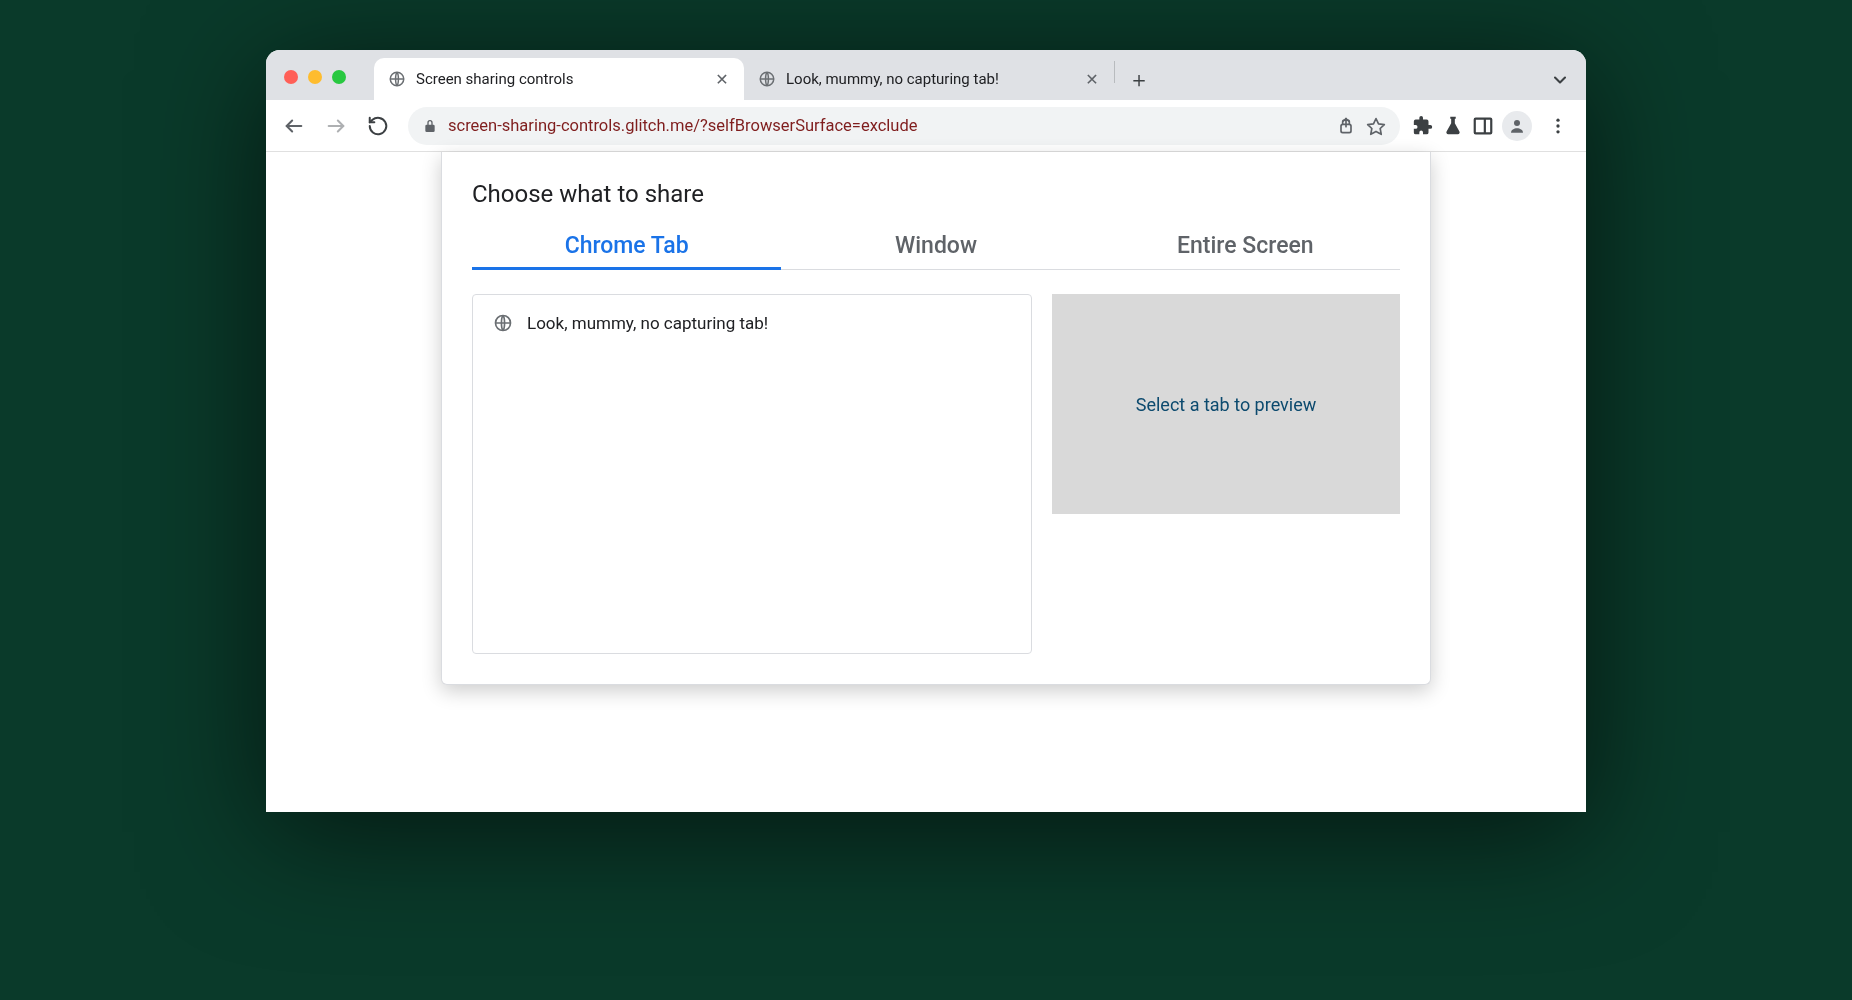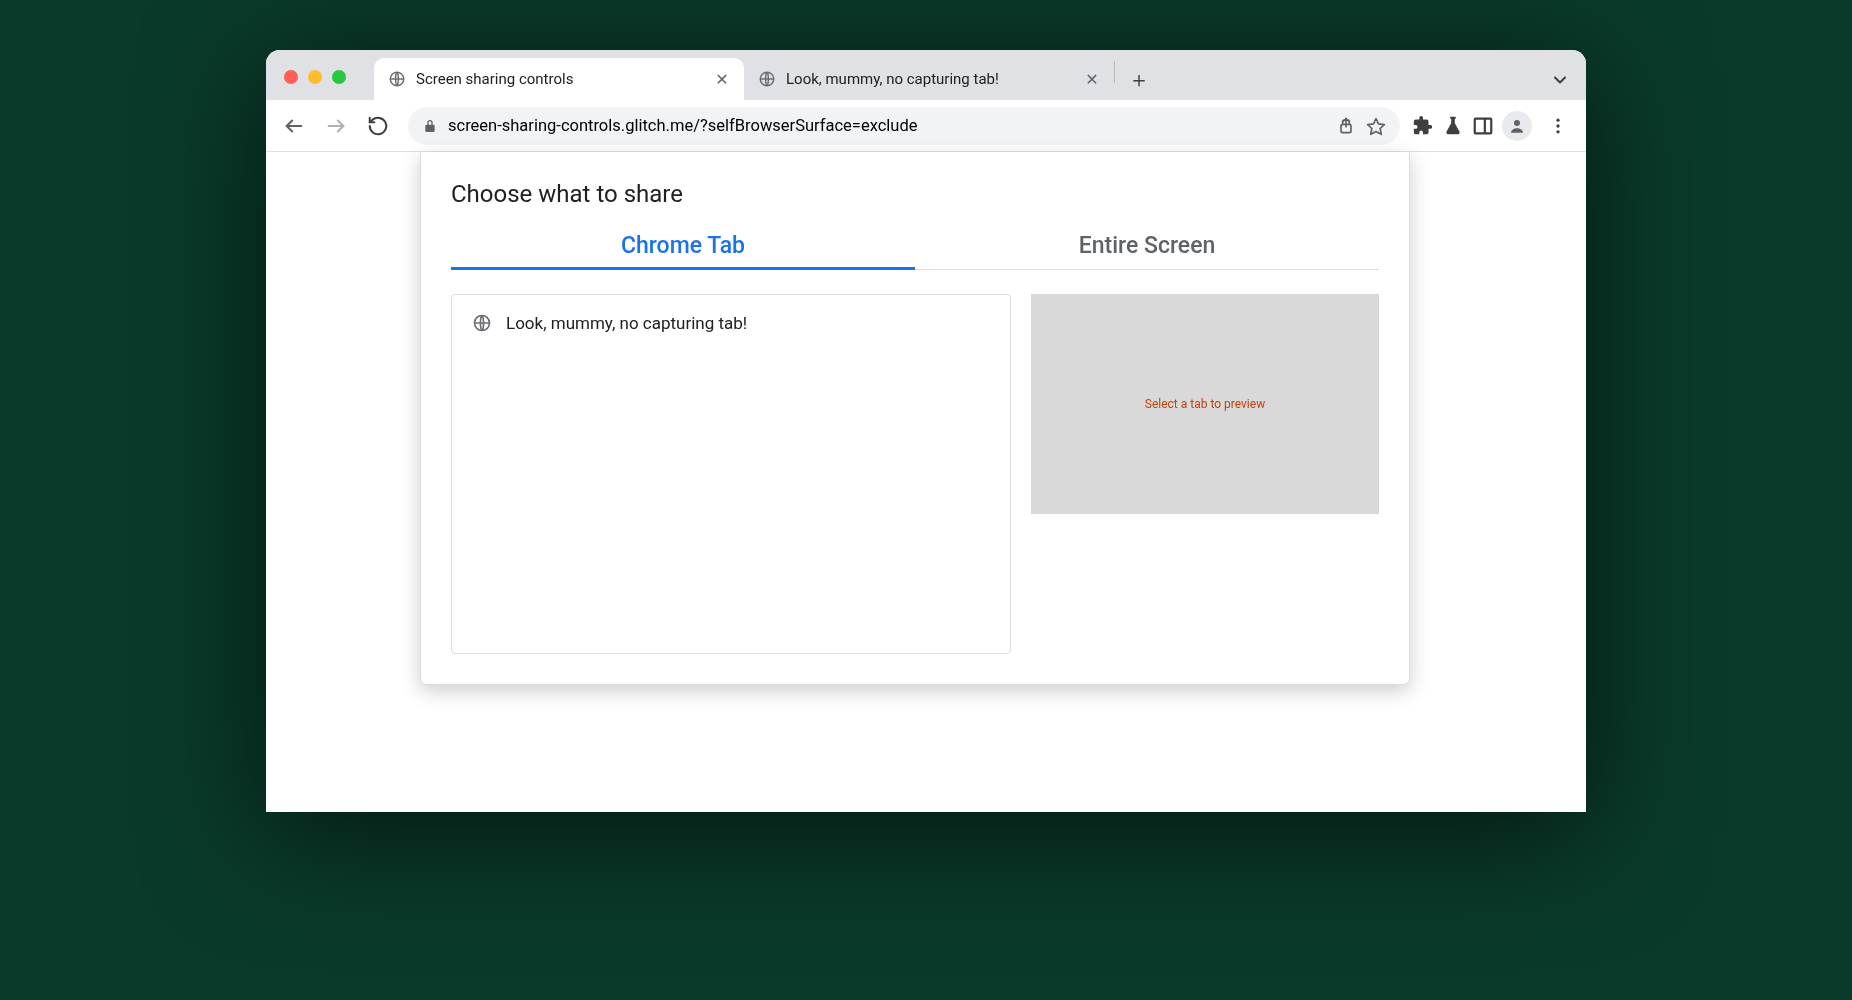--- a/index.html
+++ b/index.html
@@ -122,21 +122,21 @@
     }
     .addr-bar {
       flex: 1;
       height: 38px;
       background: #f1f3f4;
       border-radius: 19px;
       display: flex;
       align-items: center;
       padding: 0 14px;
       gap: 10px;
-      color: #000000;
+      color: #7f1d1d;
       font-size: 16.5px;
       margin: 0 6px;
     }
     .addr-bar .lock {
       width: 16px; height: 16px;
       color: #5f6368;
       flex-shrink: 0;
     }
     .url-text { flex: 1; white-space: nowrap; overflow: hidden; }
     .addr-actions {
@@ -158,21 +158,21 @@
     }
     
     .content-area {
       background: #fff;
       position: relative;
       min-height: 660px;
     }
     .share-dialog {
       position: absolute;
       top: 0;
-      left: 154px;
+      left: 175px;
       width: 990px;
       background: #fff;
       border: 1px solid #dadce0;
       border-top: none;
       border-radius: 0 0 6px 6px;
       box-shadow: 0 6px 20px rgba(0,0,0,0.2);
       padding: 28px 30px 30px 30px;
     }
     .dialog-title {
       font-size: 24px;
@@ -232,22 +232,22 @@
       cursor: pointer;
     }
     .source-item .globe-icon { width: 20px; height: 20px; }
     .preview-box {
       flex: 1;
       background: #d9d9d9;
       height: 220px;
       display: flex;
       align-items: center;
       justify-content: center;
-      font-size: 12px;
-      color: #c2410c;
+      font-size: 18px;
+      color: #0c4a6e;
     }
     
     .globe-icon svg { width: 100%; height: 100%; }
   </style>
 </head>
 <body>
 
 <div class="window-wrap">
 <div class="browser-window">
 
@@ -364,20 +364,21 @@
       </div>
     </div>
   </div>
 
   <div class="content-area">
     <div class="share-dialog">
       <div class="dialog-title">Choose what to share</div>
 
       <div class="share-tabs">
         <div class="share-tab active">Chrome Tab</div>
+        <div class="share-tab">Window</div>
         <div class="share-tab">Entire Screen</div>
       </div>
 
       <div class="share-body">
         <div class="source-list">
           <div class="source-item">
             <span class="globe-icon">
               <svg viewBox="0 0 24 24" fill="none" stroke="#6b6f73" stroke-width="2">
                     <circle cx="12" cy="12" r="9"></circle>
                     <path d="M3 12h18M12 3c2.5 3 2.5 15 0 18M12 3c-2.5 3-2.5 15 0 18"></path>

